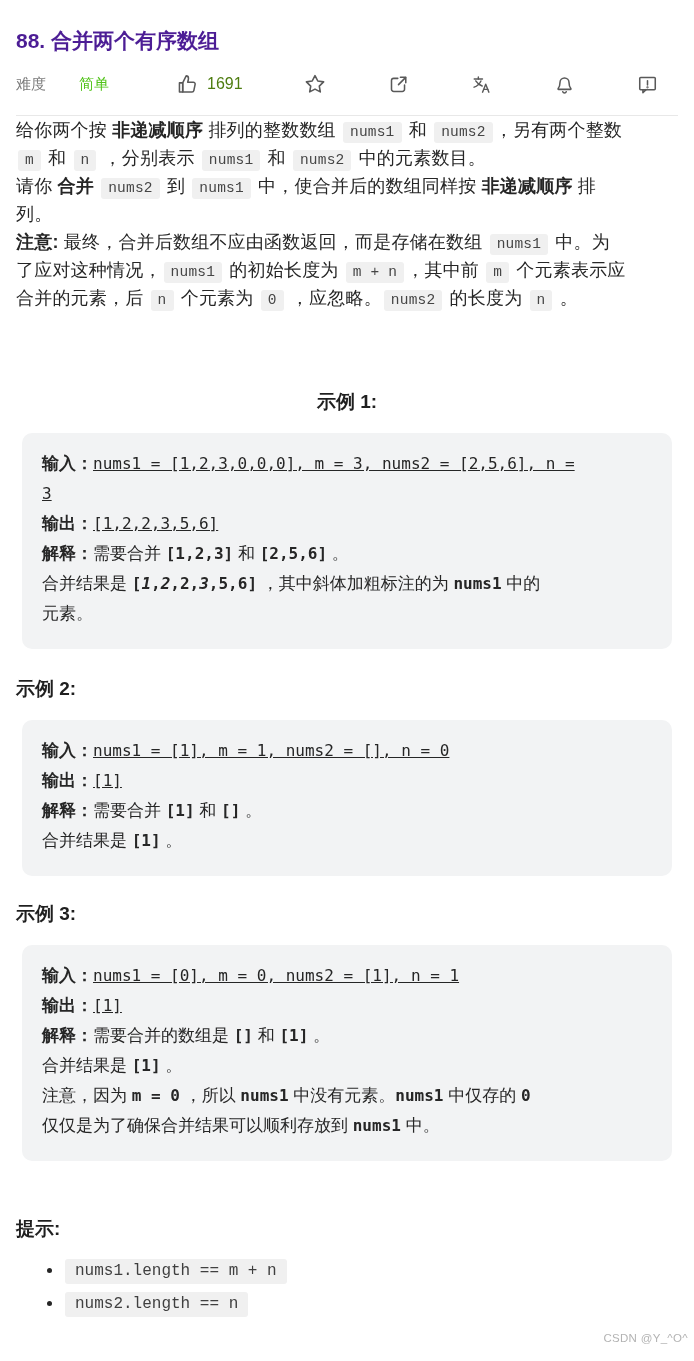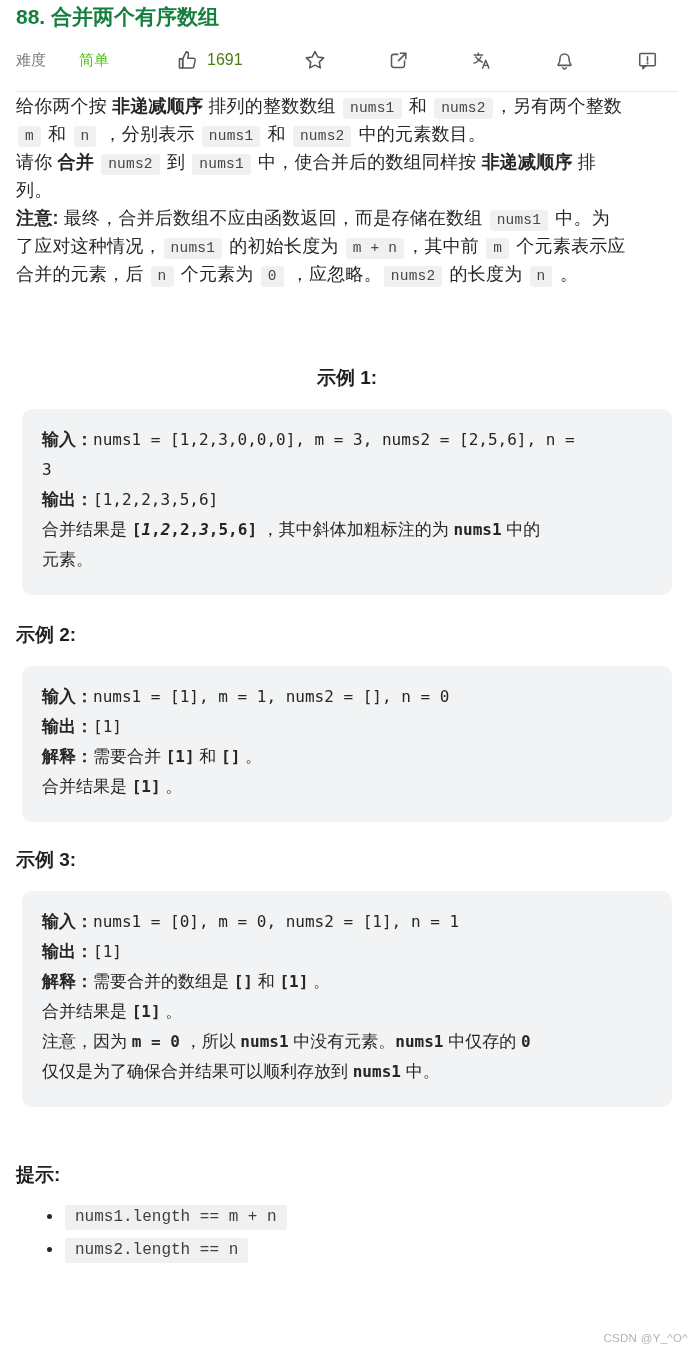--- a/index.html
+++ b/index.html
@@ -11,22 +11,22 @@
     color: #262626;
     font-family: "Liberation Sans", "DejaVu Sans", sans-serif;
     overflow: hidden;
     position: relative;
   }
   .content { padding: 0 16px; }
 
   .title {
     font-size: 21px;
     font-weight: 700;
-    color: #15803d;
-    margin: 4px 0 0 0;
+    color: #4c1d95;
+    margin: 28px 0 0 0;
     line-height: 26px;
   }
 
   .meta {
     display: flex;
     align-items: center;
     margin-top: 16px;
     height: 28px;
     gap: 20px;
   }
@@ -95,21 +95,21 @@
     background: #f2f3f4;
     border-radius: 10px;
     margin: 19px 6px 0 6px;
     padding: 16px 20px 20px 20px;
     font-size: 17px;
     line-height: 30px;
     color: #262626;
   }
   .code-line { white-space: pre-wrap; min-height: 30px; }
   .seg-lbl { font-weight: 700; }
-  .seg-m  { font-family: "DejaVu Sans Mono", monospace; font-size: 16px; }
+  .seg-m  { font-family: "DejaVu Sans Mono", monospace; font-size: 16px; text-decoration: underline; }
   .seg-mb { font-family: "DejaVu Sans Mono", monospace; font-size: 16px; font-weight: 700; }
   .seg-mbi{ font-family: "DejaVu Sans Mono", monospace; font-size: 16px; font-weight: 700; font-style: italic; }
 
   .hints-heading {
     font-size: 19px;
     font-weight: 700;
     color: #1f1f1f;
     margin: 56px 0 0 0;
     line-height: 24px;
   }
@@ -215,20 +215,21 @@
 
   <p class="desc p1"><span class="seg-t">给你两个按 </span><span class="seg-b">非递减顺序</span><span class="seg-t"> 排列的整数数组 </span><span class="chip">nums1</span><span class="seg-t"> 和 </span><span class="chip">nums2</span><span class="seg-t">，另有两个整数</span><br><span class="chip">m</span><span class="seg-t"> 和 </span><span class="chip">n</span><span class="seg-t"> ，分别表示 </span><span class="chip">nums1</span><span class="seg-t"> 和 </span><span class="chip">nums2</span><span class="seg-t"> 中的元素数目。</span></p>
   <p class="desc p2"><span class="seg-t">请你 </span><span class="seg-b">合并</span><span class="seg-t"> </span><span class="chip">nums2</span><span class="seg-t"> 到 </span><span class="chip">nums1</span><span class="seg-t"> 中，使合并后的数组同样按 </span><span class="seg-b">非递减顺序</span><span class="seg-t"> 排</span><br><span class="seg-t">列。</span></p>
   <p class="desc p3"><span class="seg-b">注意:</span><span class="seg-t"> 最终，合并后数组不应由函数返回，而是存储在数组 </span><span class="chip">nums1</span><span class="seg-t"> 中。为</span><br><span class="seg-t">了应对这种情况，</span><span class="chip">nums1</span><span class="seg-t"> 的初始长度为 </span><span class="chip">m + n</span><span class="seg-t">，其中前 </span><span class="chip">m</span><span class="seg-t"> 个元素表示应</span><br><span class="seg-t">合并的元素，后 </span><span class="chip">n</span><span class="seg-t"> 个元素为 </span><span class="chip">0</span><span class="seg-t"> ，应忽略。</span><span class="chip">nums2</span><span class="seg-t"> 的长度为 </span><span class="chip">n</span><span class="seg-t"> 。</span></p>
 
   <h3 class="example-heading eh1">示例 1:</h3>
   <div class="code-block">
     <div class="code-line"><span class="seg-lbl">输入：</span><span class="seg-m">nums1 = [1,2,3,0,0,0], m = 3, nums2 = [2,5,6], n =</span></div>
     <div class="code-line"><span class="seg-m">3</span></div>
     <div class="code-line"><span class="seg-lbl">输出：</span><span class="seg-m">[1,2,2,3,5,6]</span></div>
+    <div class="code-line"><span class="seg-lbl">解释：</span><span class="seg-t">需要合并 </span><span class="seg-mb">[1,2,3]</span><span class="seg-t"> 和 </span><span class="seg-mb">[2,5,6]</span><span class="seg-t"> 。</span></div>
     <div class="code-line"><span class="seg-t">合并结果是 </span><span class="seg-mb">[</span><span class="seg-mbi">1</span><span class="seg-mb">,</span><span class="seg-mbi">2</span><span class="seg-mb">,2,</span><span class="seg-mbi">3</span><span class="seg-mb">,5,6]</span><span class="seg-t"> ，其中斜体加粗标注的为 </span><span class="seg-mb">nums1</span><span class="seg-t"> 中的</span></div>
     <div class="code-line"><span class="seg-t">元素。</span></div>
   </div>
 
   <h3 class="example-heading eh2">示例 2:</h3>
   <div class="code-block">
     <div class="code-line"><span class="seg-lbl">输入：</span><span class="seg-m">nums1 = [1], m = 1, nums2 = [], n = 0</span></div>
     <div class="code-line"><span class="seg-lbl">输出：</span><span class="seg-m">[1]</span></div>
     <div class="code-line"><span class="seg-lbl">解释：</span><span class="seg-t">需要合并 </span><span class="seg-mb">[1]</span><span class="seg-t"> 和 </span><span class="seg-mb">[]</span><span class="seg-t"> 。</span></div>
     <div class="code-line"><span class="seg-t">合并结果是 </span><span class="seg-mb">[1]</span><span class="seg-t"> 。</span></div>

